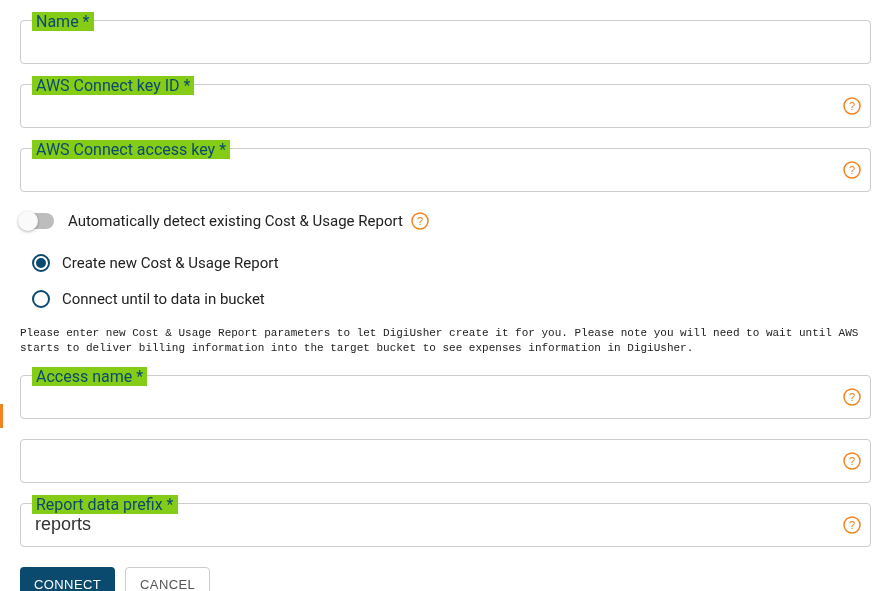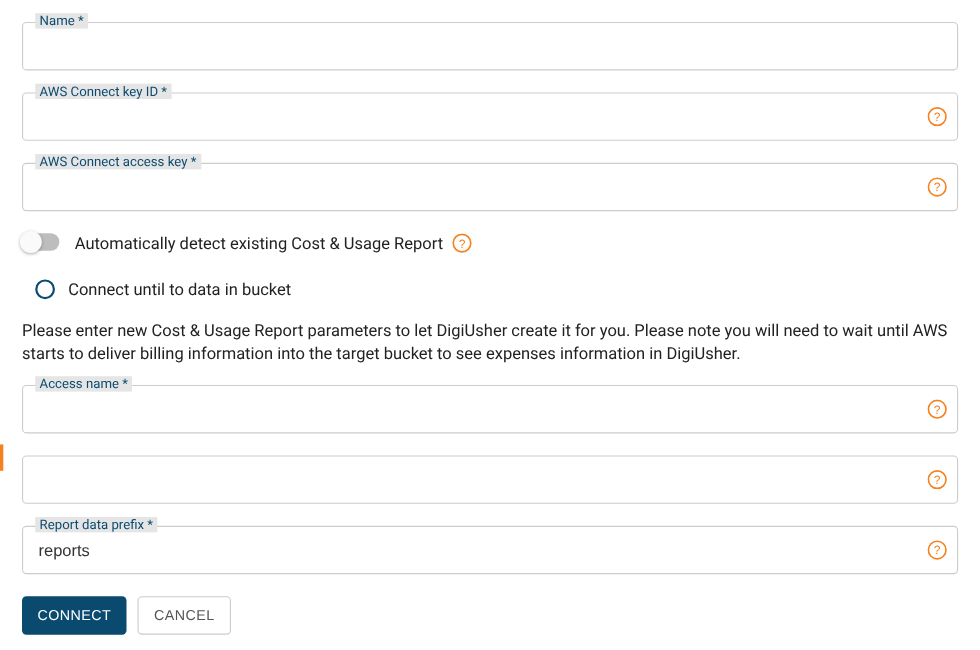--- a/index.html
+++ b/index.html
@@ -12,50 +12,51 @@
       background: #fff;
     }
     .form-group {
       position: relative;
       margin-bottom: 20px;
     }
     .field-label {
       position: absolute;
       top: -8px;
       left: 12px;
-      background: #e5e5e5;
+      background: #84cc16;
       padding: 0 4px;
-      font-size: 12px;
+      font-size: 16px;
       color: #0b4a6f;
     }
     .text-input {
       width: 100%;
       height: 44px;
       border: 1px solid #ccc;
       border-radius: 4px;
       padding: 0 44px 0 14px;
-      font-size: 15px;
+      font-size: 18px;
       color: #333;
       outline: none;
     }
     .help-icon {
       position: absolute;
       right: 10px;
       top: 50%;
       transform: translateY(-50%);
       width: 18px;
       height: 18px;
       display: inline-flex;
       align-items: center;
       justify-content: center;
       cursor: pointer;
     }
     .help-icon svg { display: block; }
     .toggle-row {
       display: flex;
+      align-items: center;
       margin-bottom: 24px;
       margin-top: 12px;
     }
     .toggle {
       position: relative;
       width: 34px;
       height: 16px;
       background: #bdbdbd;
       border-radius: 8px;
       cursor: pointer;
@@ -110,24 +111,25 @@
       background: #0b4a6f;
     }
     .radio.unselected {
       border: 2px solid #0b4a6f;
     }
     .radio-label {
       font-size: 15px;
       color: #222;
     }
     .desc-text {
-      font-size: 15px;
+      font-size: 11px;
       color: #222;
       line-height: 1.4;
       margin-bottom: 18px;
+      font-family: Liberation Mono, monospace;
     }
     .button-row {
       display: flex;
       gap: 10px;
       margin-top: 2px;
     }
     .btn-primary {
       background: #0b4a6f;
       color: #fff;
       border: none;
@@ -194,20 +196,24 @@
   <span class="inline-help">
     <svg width="18" height="18" viewBox="0 0 18 18">
         <circle cx="9" cy="9" r="8" fill="none" stroke="#f58220" stroke-width="1.5"></circle>
         <text x="9" y="13" text-anchor="middle" font-size="11" font-family="Arial" fill="#f58220">?</text>
       </svg>
   </span>
 </div>
 
 <div class="radio-group">
   <div class="radio-row">
+    <div class="radio selected"></div>
+    <span class="radio-label">Create new Cost &amp; Usage Report</span>
+  </div>
+  <div class="radio-row">
     <div class="radio unselected"></div>
     <span class="radio-label">Connect until to data in bucket</span>
   </div>
 </div>
 
 <div class="desc-text">Please enter new Cost &amp; Usage Report parameters to let DigiUsher create it for you. Please note you will need to wait until AWS starts to deliver billing information into the target bucket to see expenses information in DigiUsher.</div>
 
 <div class="form-group">
   <label class="field-label">Access name *</label>
   <input type="text" class="text-input" value="" style="">

